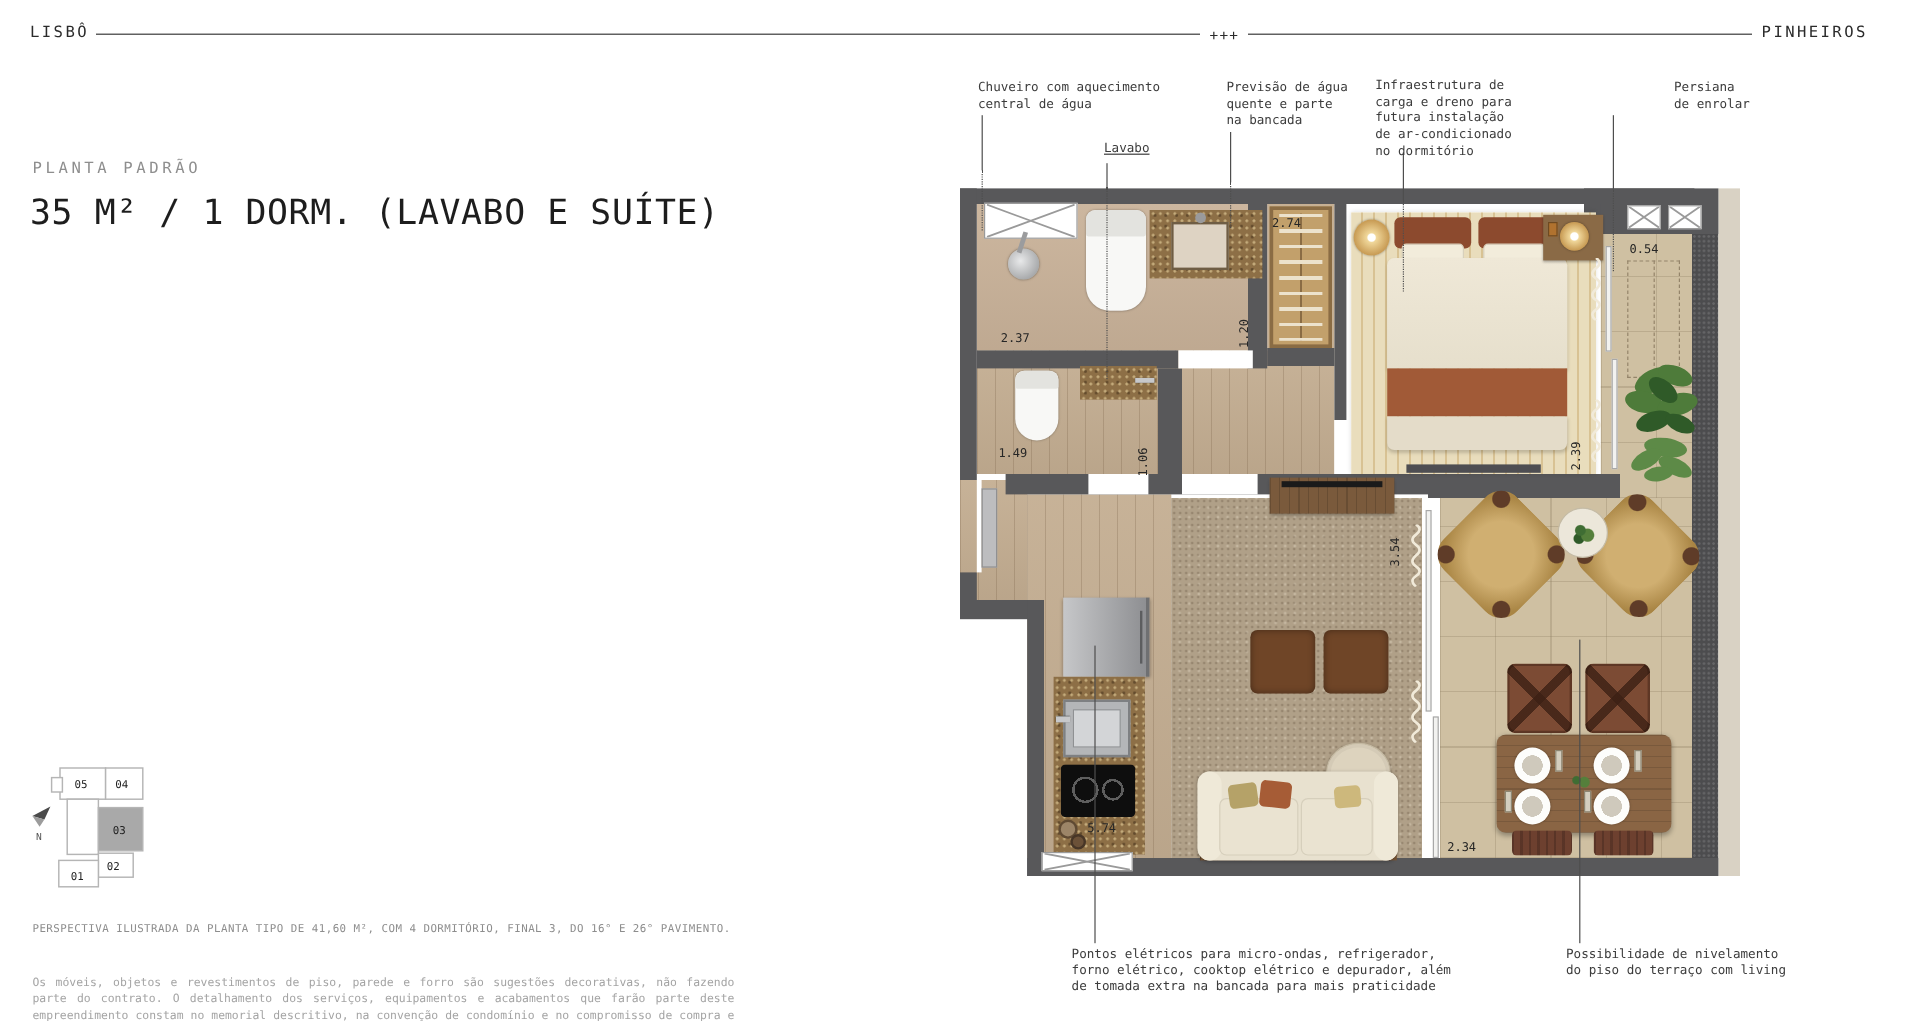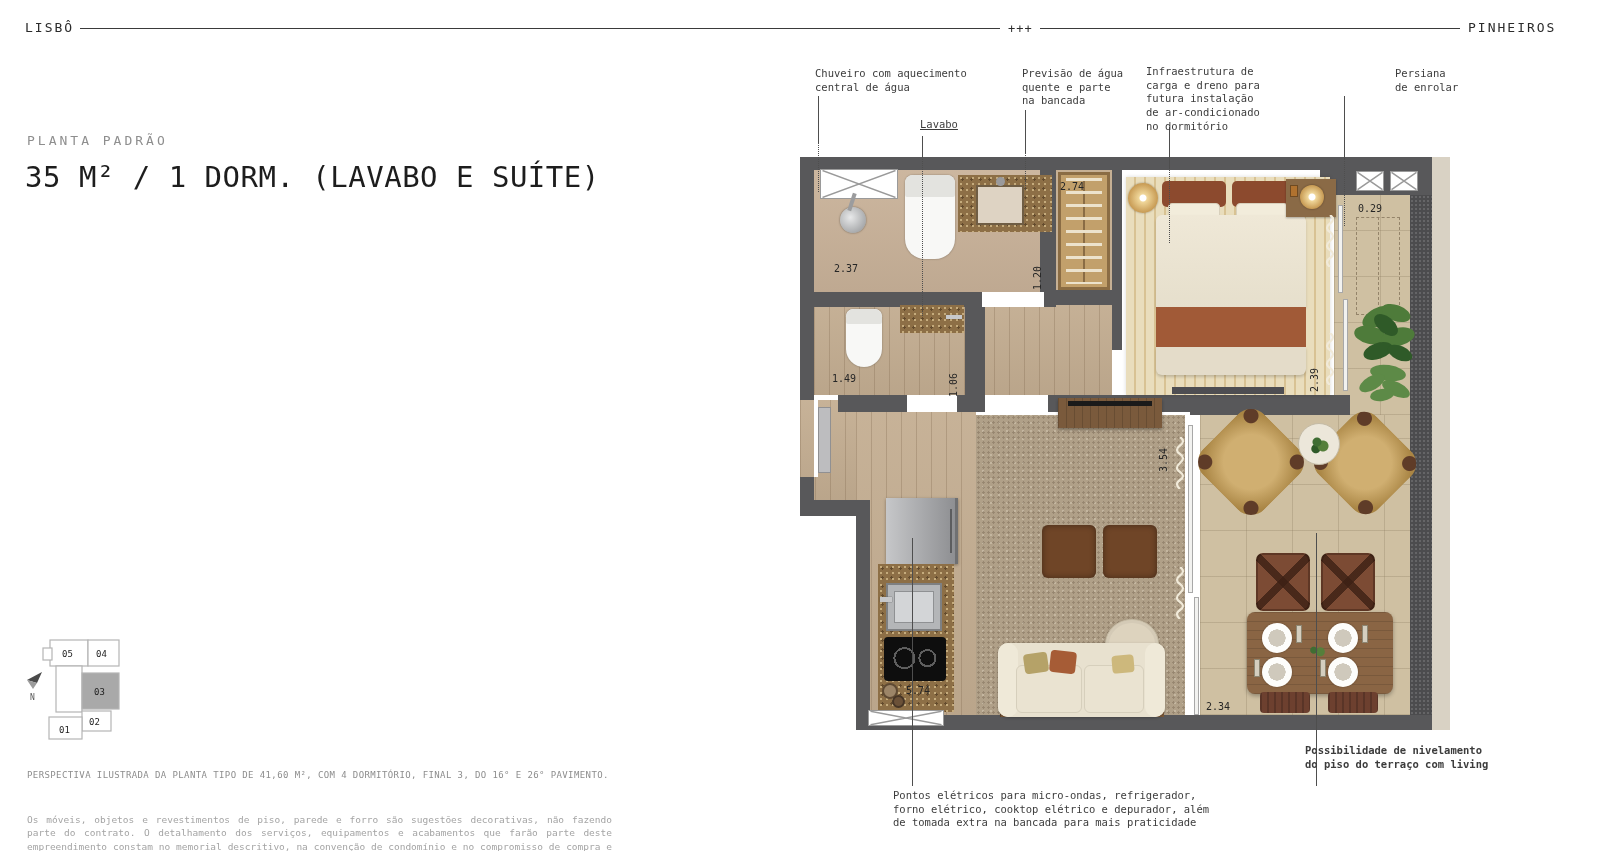--- a/index.html
+++ b/index.html
@@ -104,21 +104,21 @@
 <div class="abs leader" style="left:1169px; top:127px; height:40px;"></div>
 <div class="abs leader dot" style="left:1169px; top:167px; height:76px;"></div>
 <div class="abs leader" style="left:1344px; top:96px; height:62px;"></div>
 <div class="abs leader dot" style="left:1344px; top:158px; height:68px;"></div>
 <div class="abs leader" style="left:912px; top:538px; height:248px;"></div>
 <div class="abs leader" style="left:1316px; top:533px; height:253px;"></div>
 
 <div class="abs callout" style="left:893px; top:789px;">Pontos elétricos para micro-ondas, refrigerador,
 forno elétrico, cooktop elétrico e depurador, além
 de tomada extra na bancada para mais praticidade</div>
-<div class="abs callout" style="left:1305px; top:744px;font-weight:bold;">Possibilidade de nivelamento
+<div class="abs callout" style="left:1305px; top:789px;">Possibilidade de nivelamento
 do piso do terraço com living</div>
 
 <div class="abs" id="plan" style="left:800px; top:157px; width:650px; height:573px;">
 
   <div class="abs stone" style="left:14px; top:13px; width:226px; height:122px;"></div>
   <div class="abs" style="left:256px; top:13px; width:56px; height:122px; background:#c6b094;"></div>
   <div class="abs wood" style="left:14px; top:135px; width:298px; height:103px;"></div>
   <div class="abs wood" style="left:0px; top:243px; width:56px; height:100px;"></div>
   <div class="abs wood" style="left:56px; top:255px; width:120px; height:303px;"></div>
   <div class="abs carpet" style="left:176px; top:258px; width:209px; height:300px;"></div>
@@ -307,27 +307,27 @@
        radial-gradient(circle at 33% 48%, transparent 0 9px, #5e5e5e 9px 11px, transparent 11px),
        radial-gradient(circle at 70% 48%, transparent 0 7px, #5e5e5e 7px 9px, transparent 9px), #0e0e0e;"></div>
   <div class="abs" style="left:82px; top:526px; width:16px; height:16px; border-radius:50%; background:#9c8568; border:2px solid #5f4a33;"></div>
   <div class="abs" style="left:92px; top:538px; width:13px; height:13px; border-radius:50%; background:#6b5138; border:2px solid #473627;"></div>
   <div class="abs xbox" style="left:68px; top:553px; width:76px; height:16px;">
     <svg viewBox="0 0 100 100" preserveAspectRatio="none">
         <path d="M2 2 L98 98 M98 2 L2 98" stroke="#9a9a9a" stroke-width="1.5" vector-effect="non-scaling-stroke" fill="none"></path>
       </svg>
   </div>
 
-  <div class="abs measure" style="left:34px; top:106px;">2.37</div>
+  <div class="abs measure" style="left:34px; top:120px;">2.37</div>
   <div class="abs measure" style="left:32px; top:216px;">1.49</div>
   <div class="abs measure rot" style="left:148px; top:240px;">1.06</div>
   <div class="abs measure rot" style="left:232px; top:133px;">1.20</div>
   <div class="abs measure" style="left:260px; top:24px;">2.74</div>
   <div class="abs measure rot" style="left:509px; top:235px;">2.39</div>
-  <div class="abs measure" style="left:558px; top:46px;">0.29</div>
+  <div class="abs measure" style="left:558px; top:46px;">0.54</div>
   <div class="abs measure rot" style="left:358px; top:315px;">3.54</div>
   <div class="abs measure" style="left:106px; top:528px;">5.74</div>
   <div class="abs measure" style="left:406px; top:544px;">2.34</div>
 </div>
 
 <div class="abs" style="left:25px; top:628px; width:110px; height:118px;">
   <svg width="110" height="118" viewBox="0 0 110 118">
     <g fill="#ffffff" stroke="#b5b5b5" stroke-width="1.2">
       <rect x="25" y="12" width="38" height="26"></rect>
       <rect x="63" y="12" width="31" height="26"></rect>

